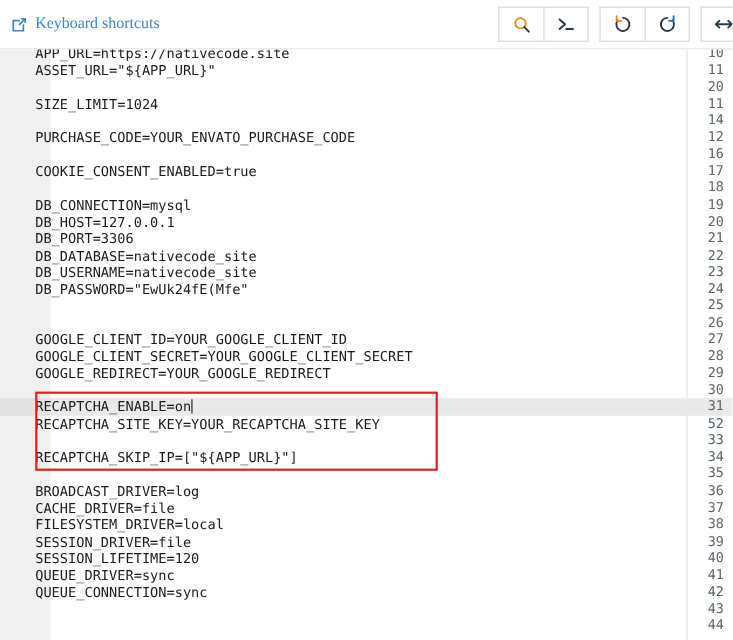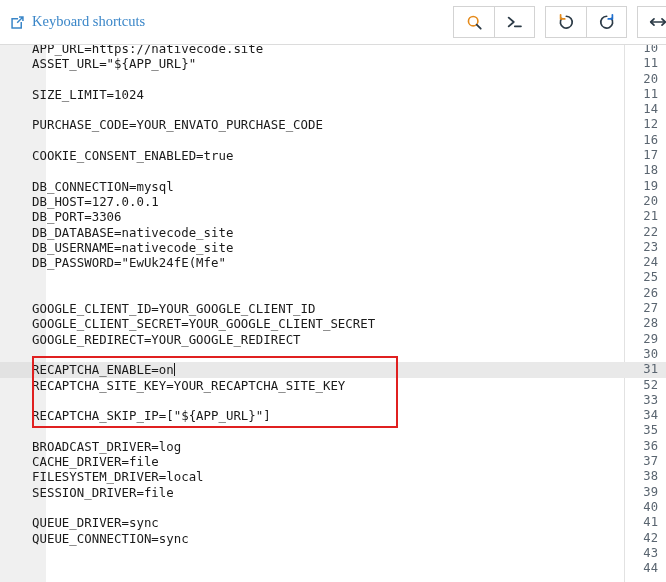--- a/index.html
+++ b/index.html
@@ -283,21 +283,21 @@
         <div class="code-line"><div class="lineno-box"></div><span class="lineno">30</span><span class="code-text"></span></div>
         <div class="code-line active"><div class="ln-hl"></div><div class="lineno-box"></div><span class="lineno">31</span><span class="code-text">RECAPTCHA_ENABLE=on<span class="caret"></span></span></div>
         <div class="code-line"><div class="lineno-box"></div><span class="lineno">52</span><span class="code-text">RECAPTCHA_SITE_KEY=YOUR_RECAPTCHA_SITE_KEY</span></div>
         <div class="code-line"><div class="lineno-box"></div><span class="lineno">33</span></div>
         <div class="code-line"><div class="lineno-box"></div><span class="lineno">34</span><span class="code-text">RECAPTCHA_SKIP_IP=["${APP_URL}"]</span></div>
         <div class="code-line"><div class="lineno-box"></div><span class="lineno">35</span><span class="code-text"></span></div>
         <div class="code-line"><div class="lineno-box"></div><span class="lineno">36</span><span class="code-text">BROADCAST_DRIVER=log</span></div>
         <div class="code-line"><div class="lineno-box"></div><span class="lineno">37</span><span class="code-text">CACHE_DRIVER=file</span></div>
         <div class="code-line"><div class="lineno-box"></div><span class="lineno">38</span><span class="code-text">FILESYSTEM_DRIVER=local</span></div>
         <div class="code-line"><div class="lineno-box"></div><span class="lineno">39</span><span class="code-text">SESSION_DRIVER=file</span></div>
-        <div class="code-line"><div class="lineno-box"></div><span class="lineno">40</span></div>
+        <div class="code-line"><div class="lineno-box"></div><span class="lineno">40</span><span class="code-text">SESSION_LIFETIME=120</span></div>
         <div class="code-line"><div class="lineno-box"></div><span class="lineno">41</span><span class="code-text">QUEUE_DRIVER=sync</span></div>
         <div class="code-line"><div class="lineno-box"></div><span class="lineno">42</span><span class="code-text">QUEUE_CONNECTION=sync</span></div>
         <div class="code-line"><div class="lineno-box"></div><span class="lineno">43</span><span class="code-text"></span></div>
         <div class="code-line"><div class="lineno-box"></div><span class="lineno">44</span><span class="code-text"></span></div>
       </div>
   </div>
 
   <div class="annotation-box"></div>
 
 </div>

